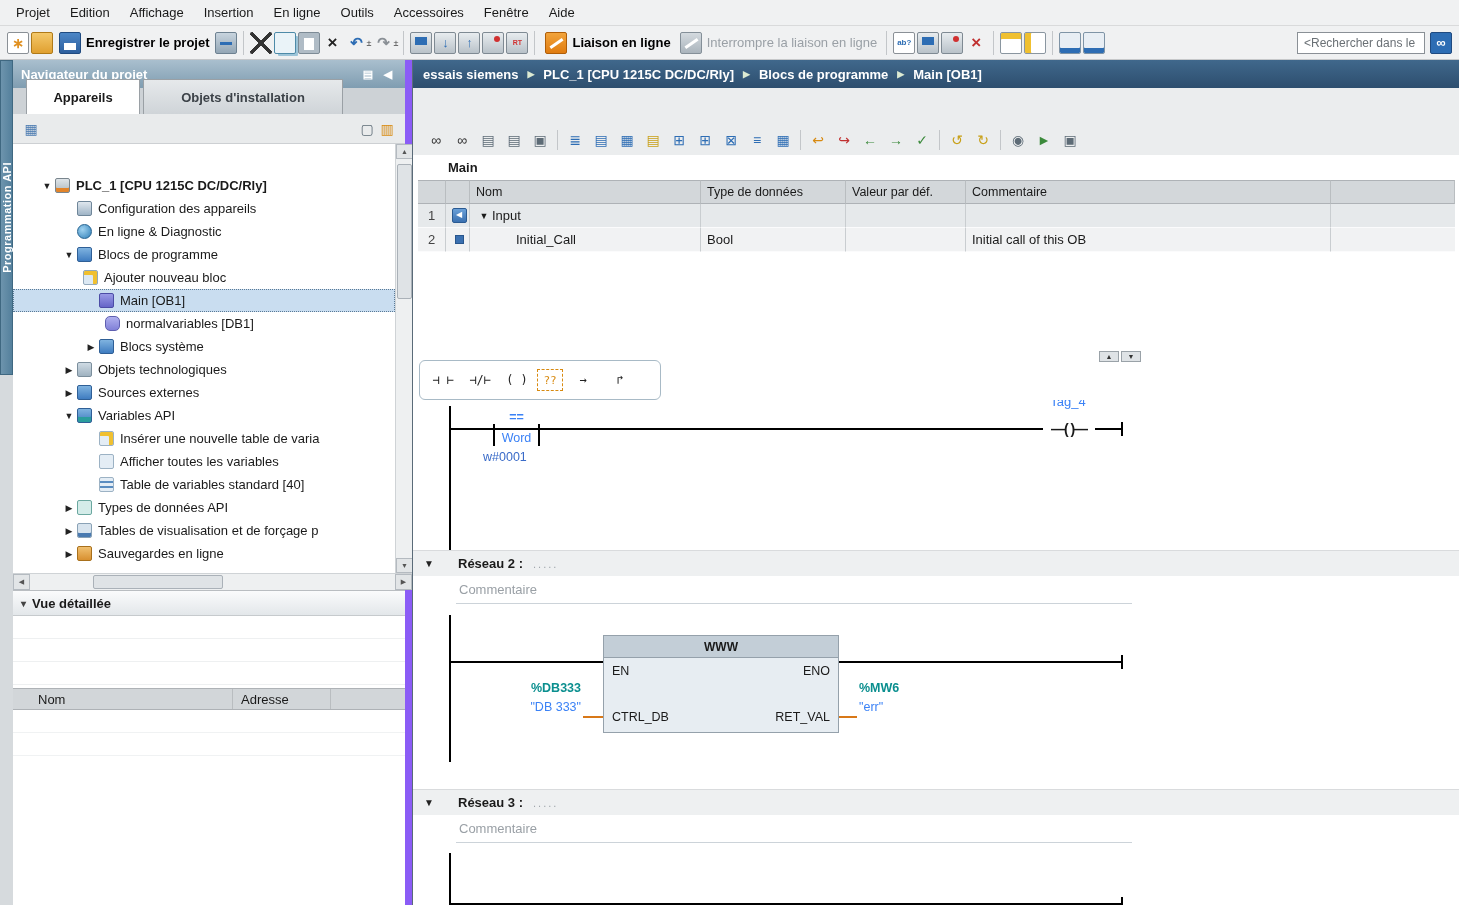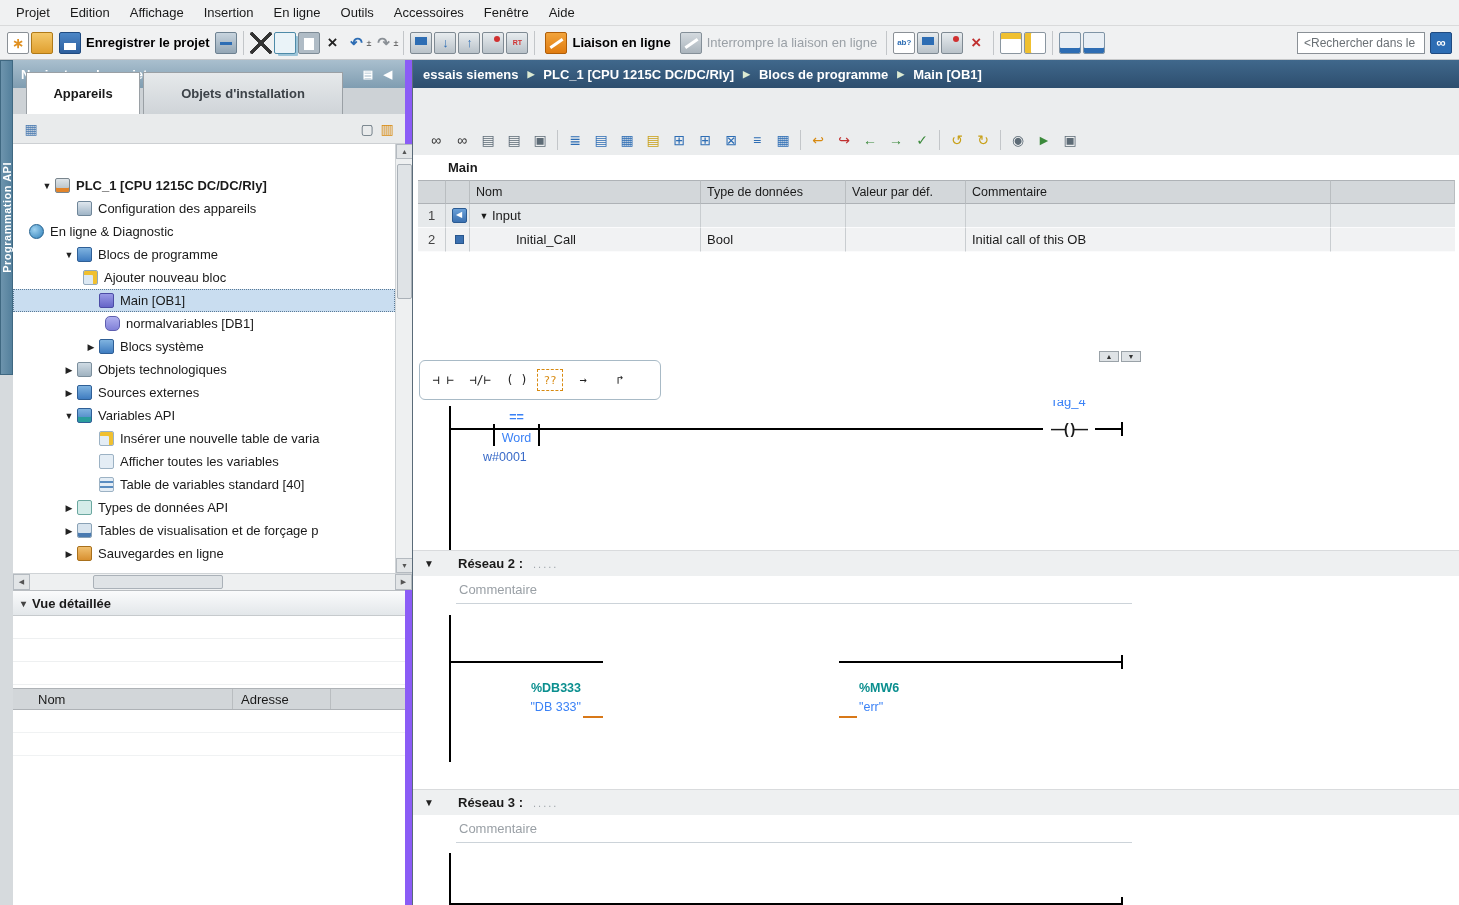--- a/index.html
+++ b/index.html
@@ -51,21 +51,21 @@
 #sidestrip{position:absolute;left:0;top:60px;width:13px;height:845px;background:#d6dadd}
 #sidetab{position:absolute;left:0;top:0;width:13px;height:315px;background:linear-gradient(90deg,#6d94ad,#54809c);border:1px solid #3f6881;color:#fff;display:flex;align-items:center;justify-content:center}
 #sidetab span{writing-mode:vertical-rl;transform:rotate(180deg);font-size:11px;font-weight:bold;letter-spacing:.5px;white-space:nowrap}
 
 
 #nav{position:absolute;left:13px;top:60px;width:399px;height:845px;background:#f0f1f2;border-right:7px solid #8b5cf6}
 #navheader{position:absolute;left:0;top:0;width:100%;height:28px;background:linear-gradient(#a9bfce,#7f9db1);color:#fff;display:flex;align-items:center;padding:0 8px;font-weight:bold}
 #navheader .hic{margin-left:auto;color:#fff;font-size:11px;width:18px;text-align:center}
 #navheader .hic + .hic{margin-left:2px}
 #navtabs{position:absolute;left:0;top:28px;width:100%;height:26px;background:#cdd2d6;display:flex;align-items:flex-end;padding-left:13px}
-.ntab{height:42px;display:flex;align-items:center;justify-content:center;font-weight:bold;border:1px solid #9aa0a5;border-bottom:none}
+.ntab{height:35px;display:flex;align-items:center;justify-content:center;font-weight:bold;border:1px solid #9aa0a5;border-bottom:none}
 .ntab.active{background:#fff;width:114px;z-index:2}
 .ntab.inactive{background:linear-gradient(#e6e9eb,#cfd4d8);width:200px;color:#3c4248;margin-left:3px}
 #minibar{position:absolute;left:0;top:54px;width:100%;height:30px;background:#e9ebec;border-bottom:1px solid #cdd0d3;display:flex;align-items:center;padding:0 8px}
 #minibar .mbi{width:20px;height:20px;display:inline-flex;align-items:center;justify-content:center;font-size:14px}
 #minibar .push{margin-left:auto}
 
 #tree{position:absolute;left:0;top:84px;width:382px;height:429px;background:#fff;overflow:hidden}
 #treerows{position:absolute;left:0;top:30px;width:100%}
 .trow{display:flex;align-items:center;height:23px;white-space:nowrap;overflow:hidden}
 .exp{width:16px;font-size:9px;color:#222;text-align:center;flex:none}
@@ -257,21 +257,21 @@
         <div class="trow" style="padding-left:26px">
           <span class="exp">▼</span>
           <span class="ic ic-plc"></span>
           <span class="tl b">PLC_1 [CPU 1215C DC/DC/Rly]</span>
         </div>
         <div class="trow" style="padding-left:48px">
           <span class="exp"></span>
           <span class="ic ic-cfg"></span>
           <span class="tl">Configuration des appareils</span>
         </div>
-        <div class="trow" style="">
+        <div class="trow" style="padding-left:48px">
           <span class="exp"></span>
           <span class="ic ic-diag"></span>
           <span class="tl">En ligne &amp; Diagnostic</span>
         </div>
         <div class="trow" style="padding-left:48px">
           <span class="exp">▼</span>
           <span class="ic ic-fold"></span>
           <span class="tl">Blocs de programme</span>
         </div>
         <div class="trow" style="padding-left:54px">
@@ -481,20 +481,27 @@
 
         <div class="nethead" style="top:150px">
           <span class="tri">▼</span>
           <span class="ntitle">Réseau 2 :</span>
           <span class="ndots">.....</span>
         </div>
         <span class="ncomment" style="left:46px;top:182px">Commentaire</span>
         <div class="cunder" style="left:43px;top:203px;width:676px"></div>
         <div class="wire" style="left:36px;top:215px;width:2px;height:147px"></div>
         <div class="wire" style="left:36px;top:261px;width:154px;height:2px"></div>
+        <div class="fbd">
+          <div class="fhead">WWW</div>
+          <span class="pin" style="left:8px;top:28px">EN</span>
+          <span class="pin" style="right:8px;top:28px">ENO</span>
+          <span class="pin" style="left:8px;bottom:8px">CTRL_DB</span>
+          <span class="pin" style="right:8px;bottom:8px">RET_VAL</span>
+        </div>
         <div class="wire" style="left:426px;top:261px;width:284px;height:2px"></div>
         <div class="wire" style="left:708px;top:255px;width:2px;height:14px"></div>
         <span class="opteal" style="left:80px;top:281px;width:88px;text-align:right">%DB333</span>
         <span class="opname" style="left:80px;top:300px;width:88px;text-align:right">"DB 333"</span>
         <div class="conn" style="left:170px;top:316px;width:20px"></div>
         <div class="conn" style="left:426px;top:316px;width:18px"></div>
         <span class="opteal" style="left:446px;top:281px">%MW6</span>
         <span class="opname" style="left:446px;top:300px">"err"</span>
 
         <div class="nethead" style="top:389px">

